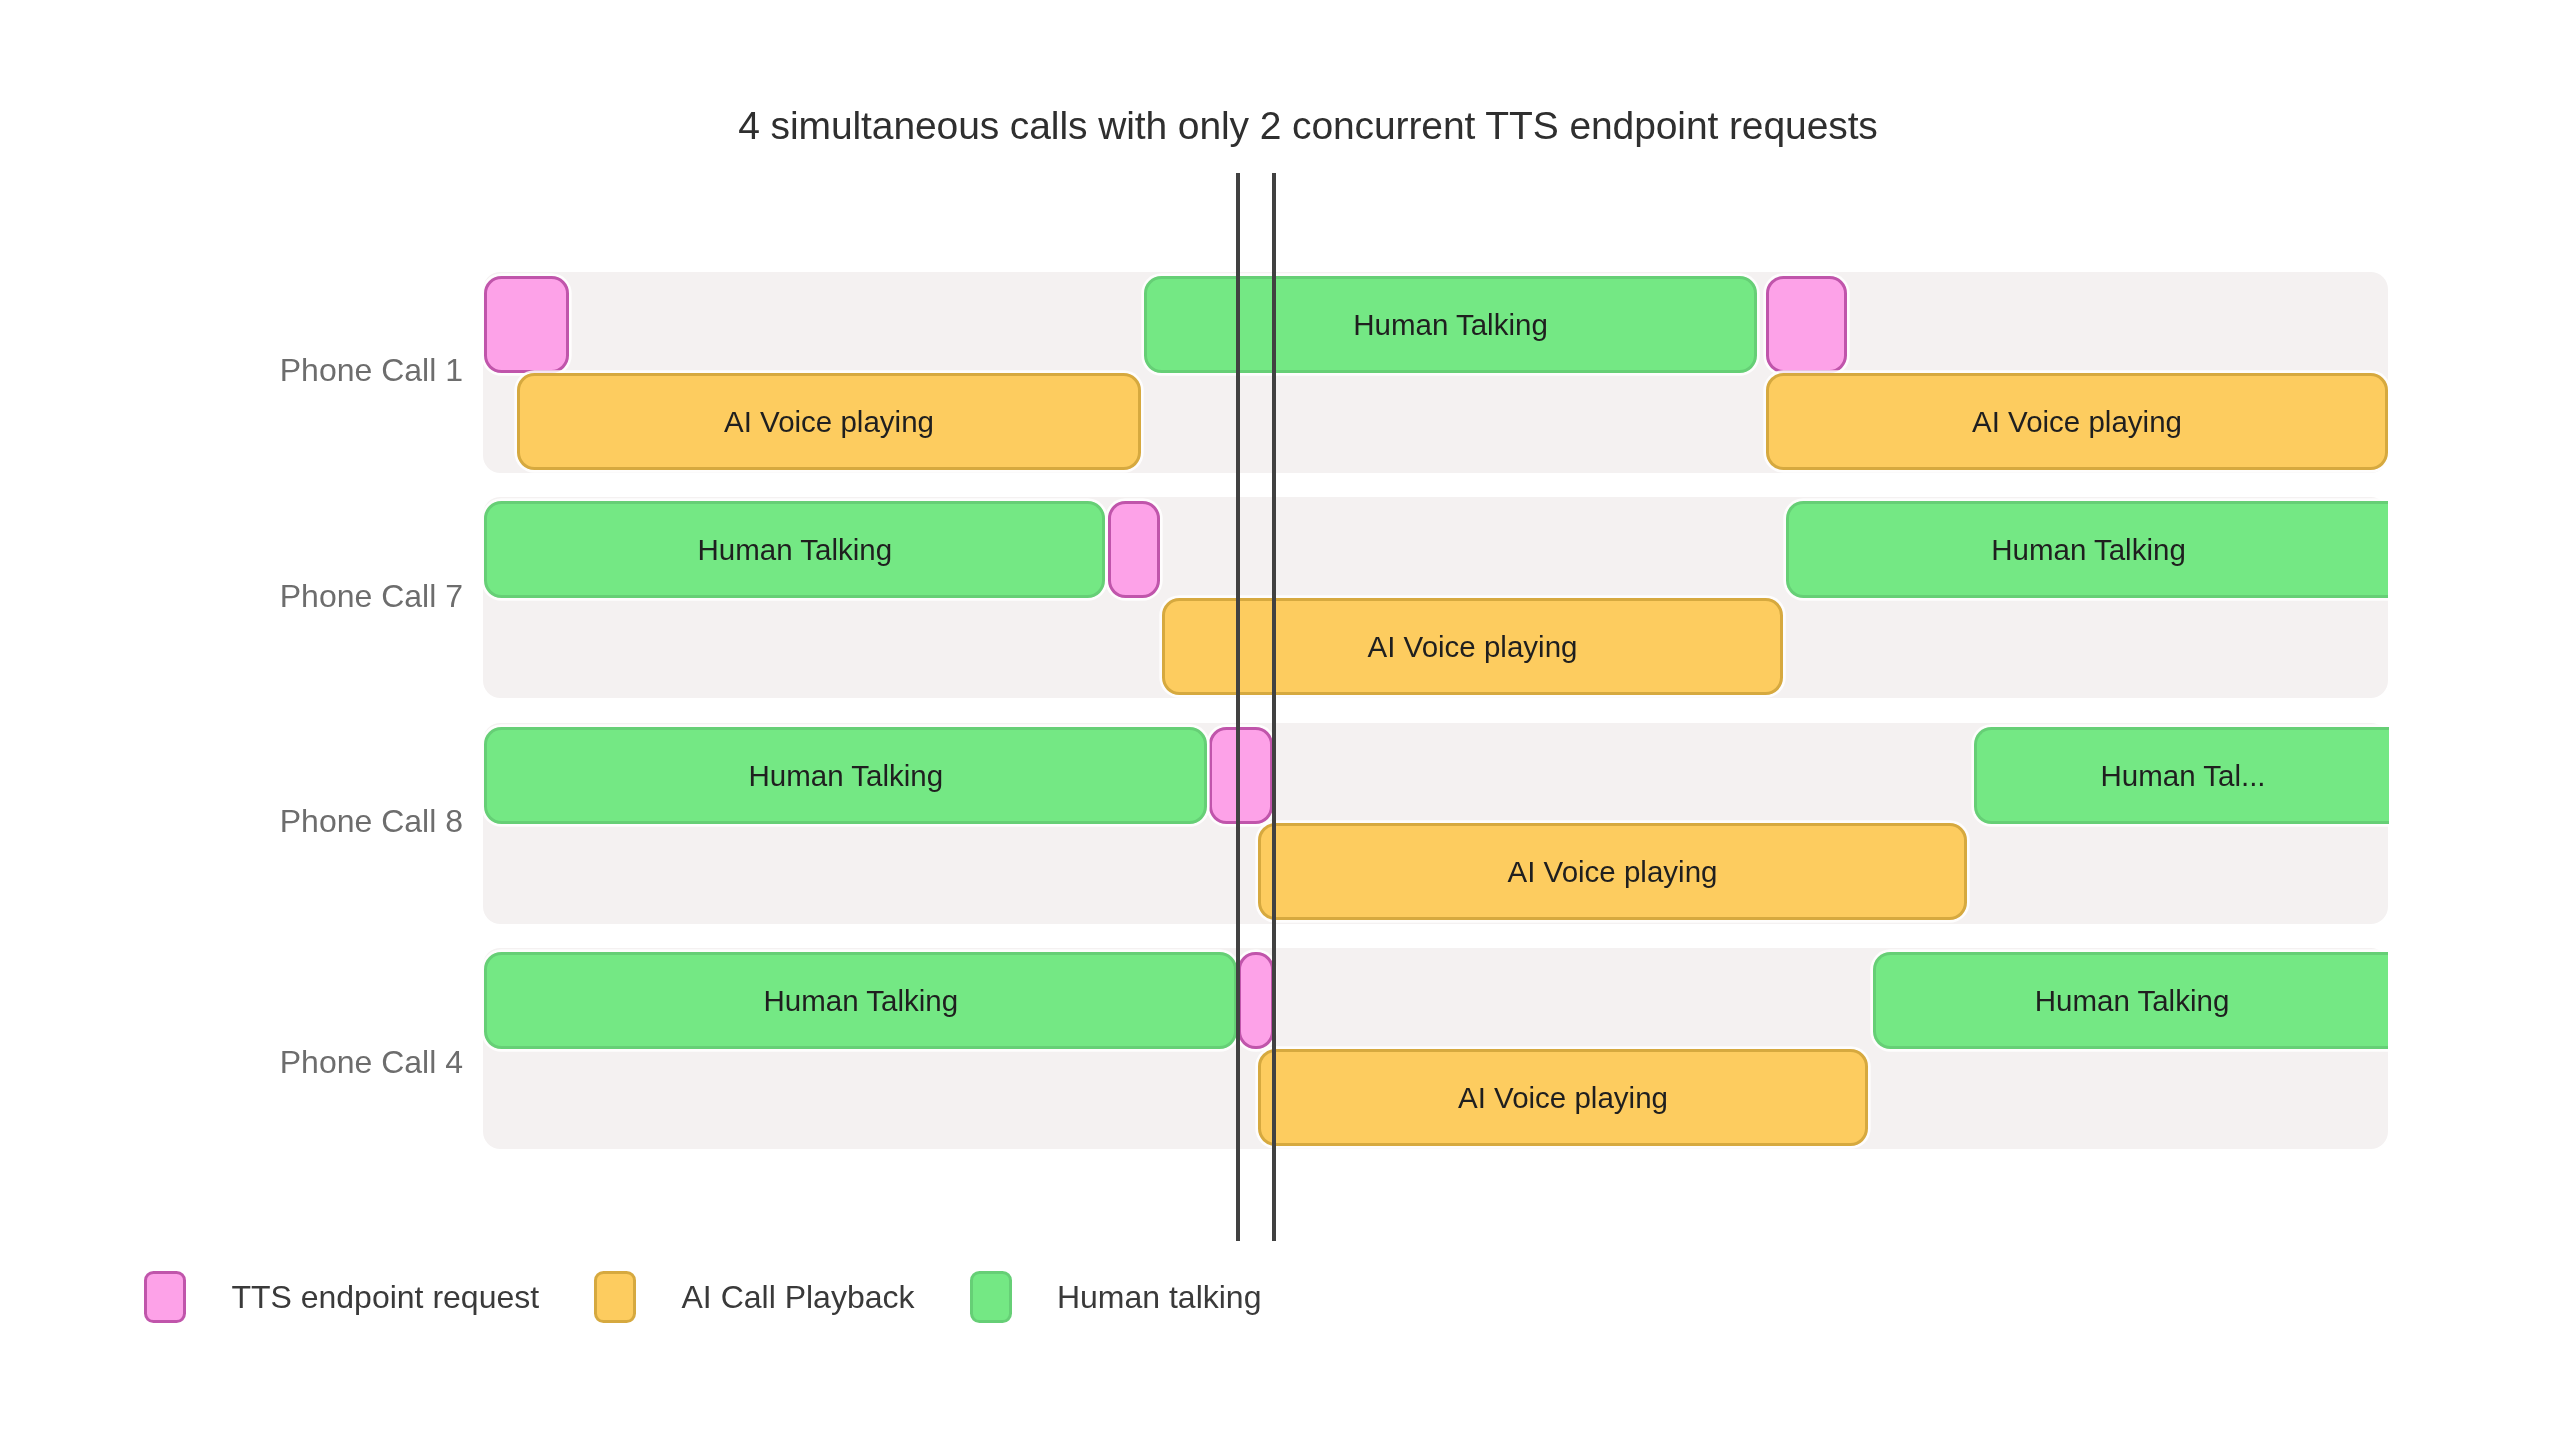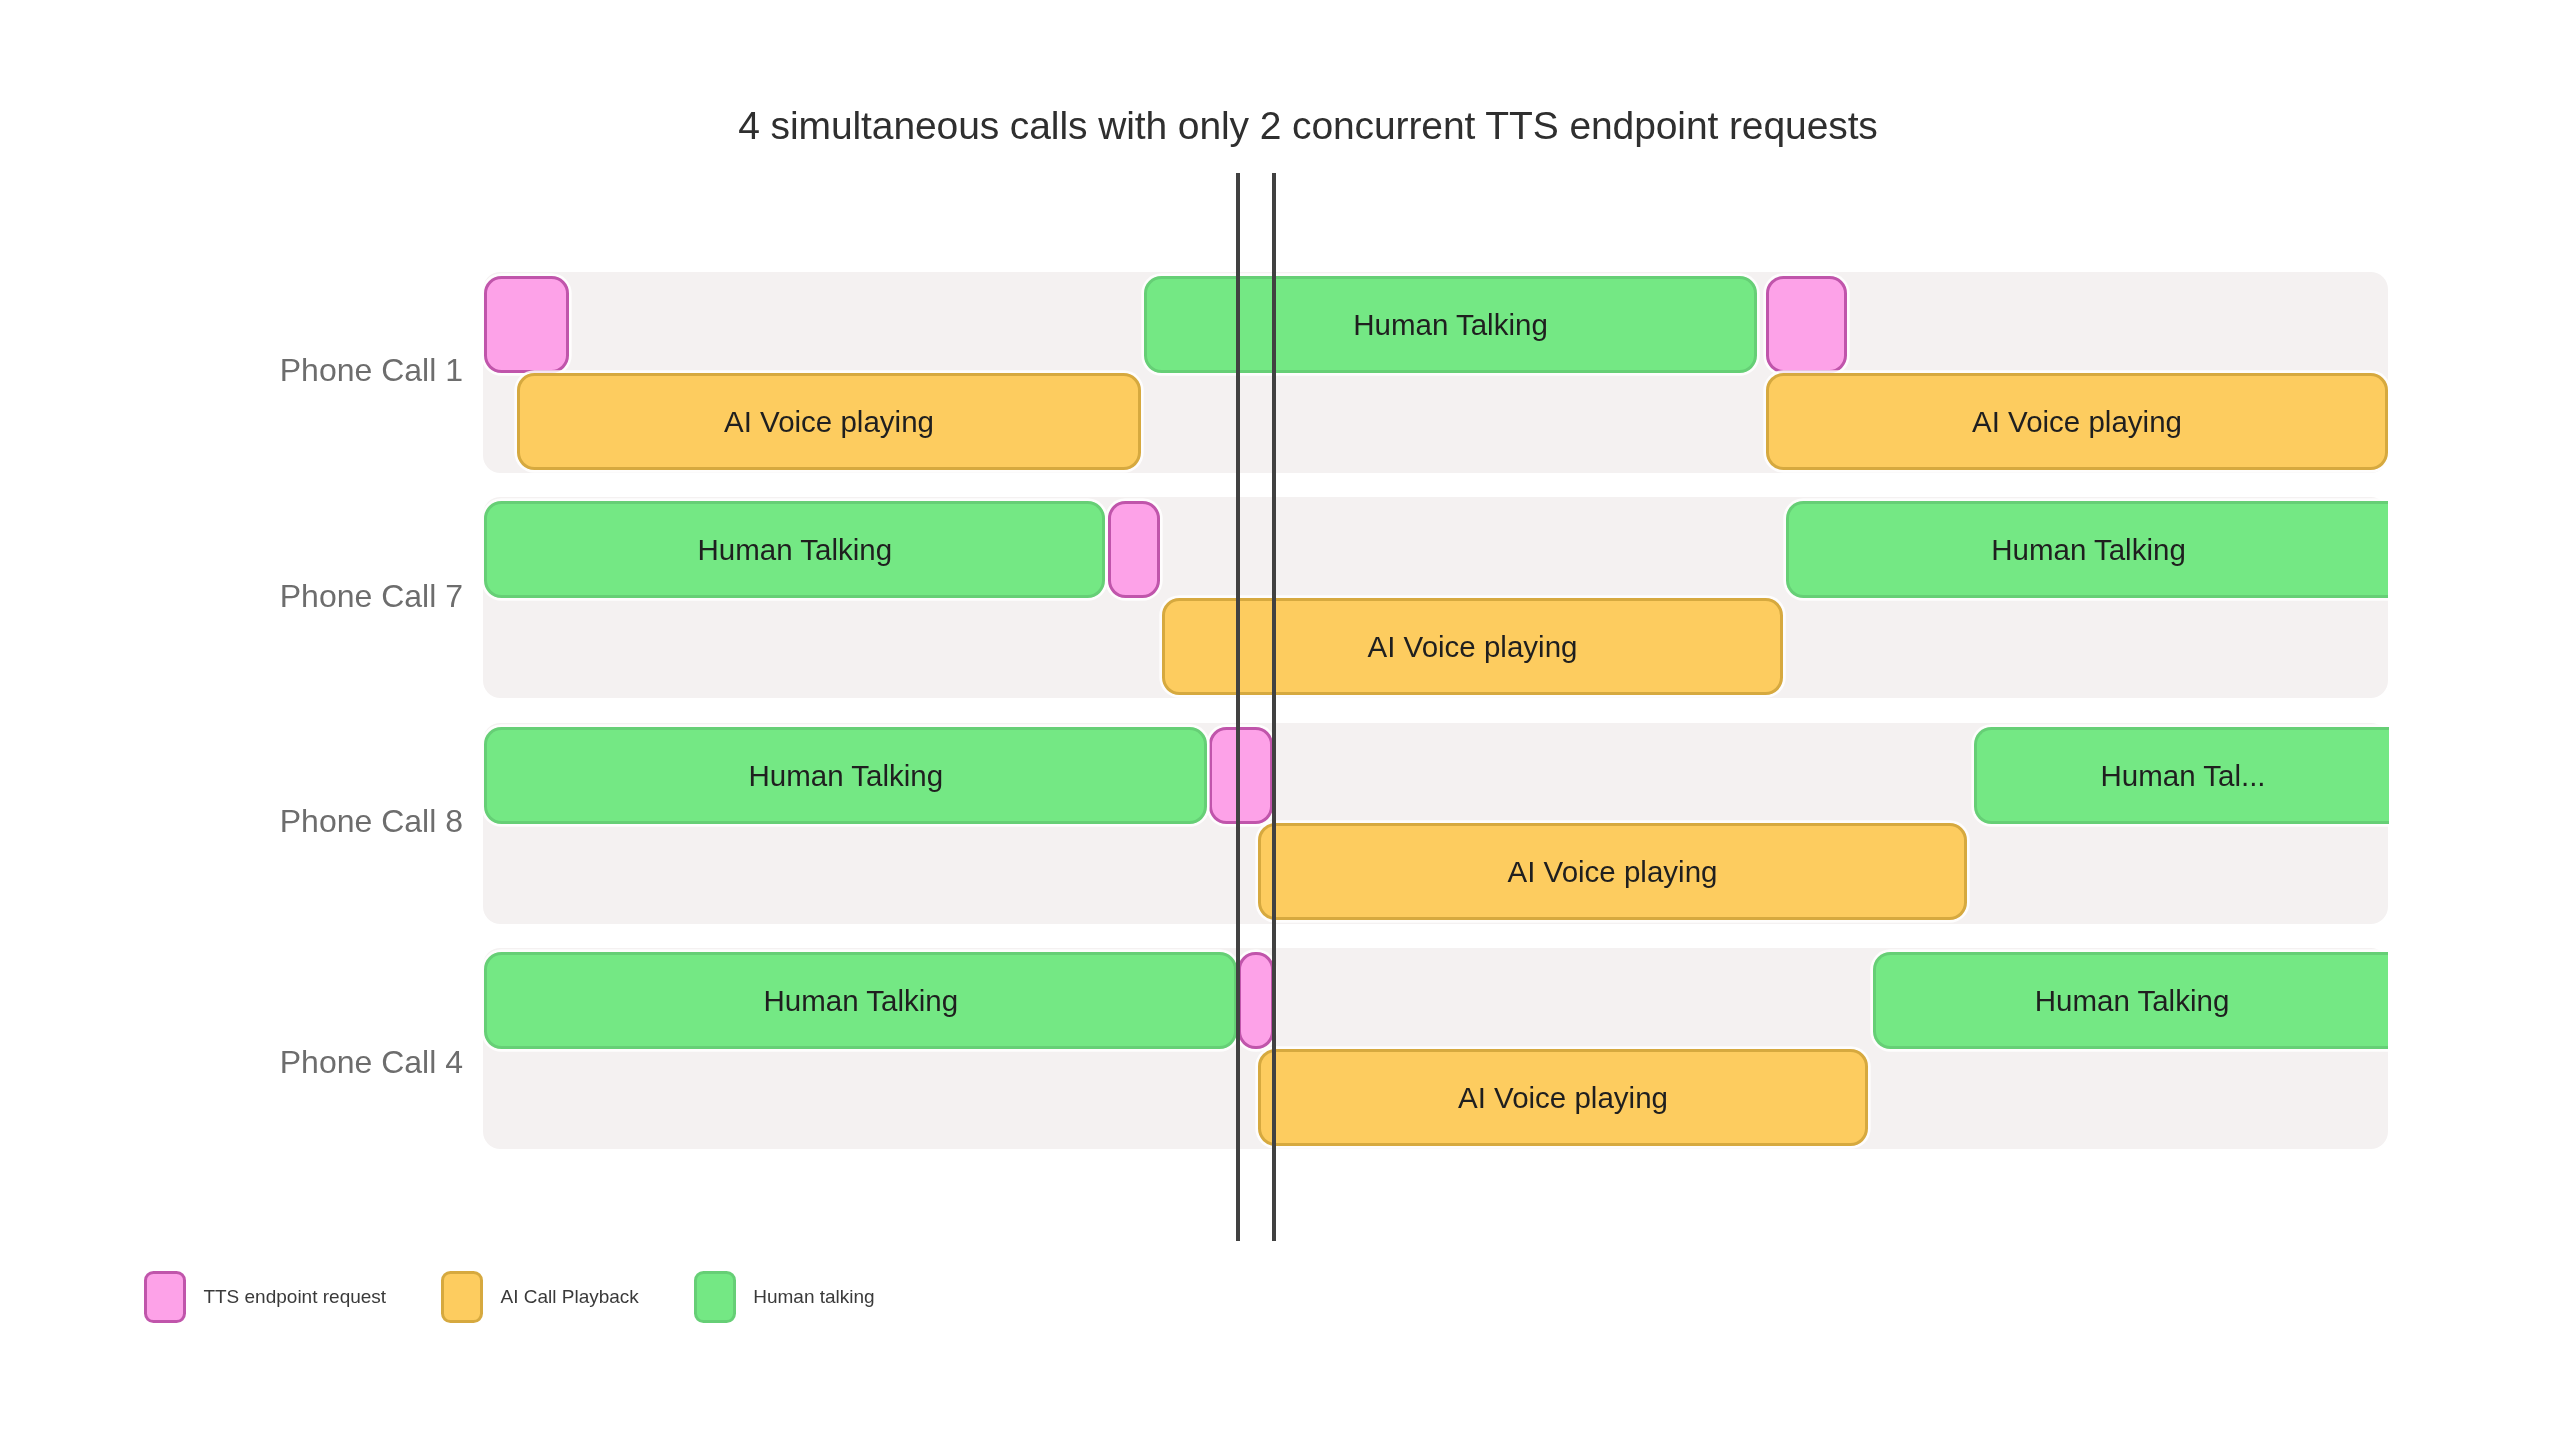--- a/index.html
+++ b/index.html
@@ -127,22 +127,23 @@
     height: 52px;
     border-radius: 9.4px;
     border: 3.4px solid rgba(0,0,0,0);
     margin-right: 17.4px;
     box-shadow: 0 0 0 2.7px rgba(255,255,255,0.85);
   }
   .legend-swatch.pink   { background: #fda2e8; border-color: #c055ab; }
   .legend-swatch.yellow { background: #fdcc5f; border-color: #d6a93f; }
   .legend-swatch.green  { background: #74e884; border-color: #66cf76; }
   .legend-text {
-    font-size: 19px;
+    font-size: 32px;
     color: #3a3a3a;
+    margin-left: 28px;
   }
 </style>
 </head>
 <body>
 
 <div id="stage">
 
   <div id="chart-title">4 simultaneous calls with only 2 concurrent TTS endpoint requests</div>
 
   <div class="row-label lab-0">Phone Call 1</div>

